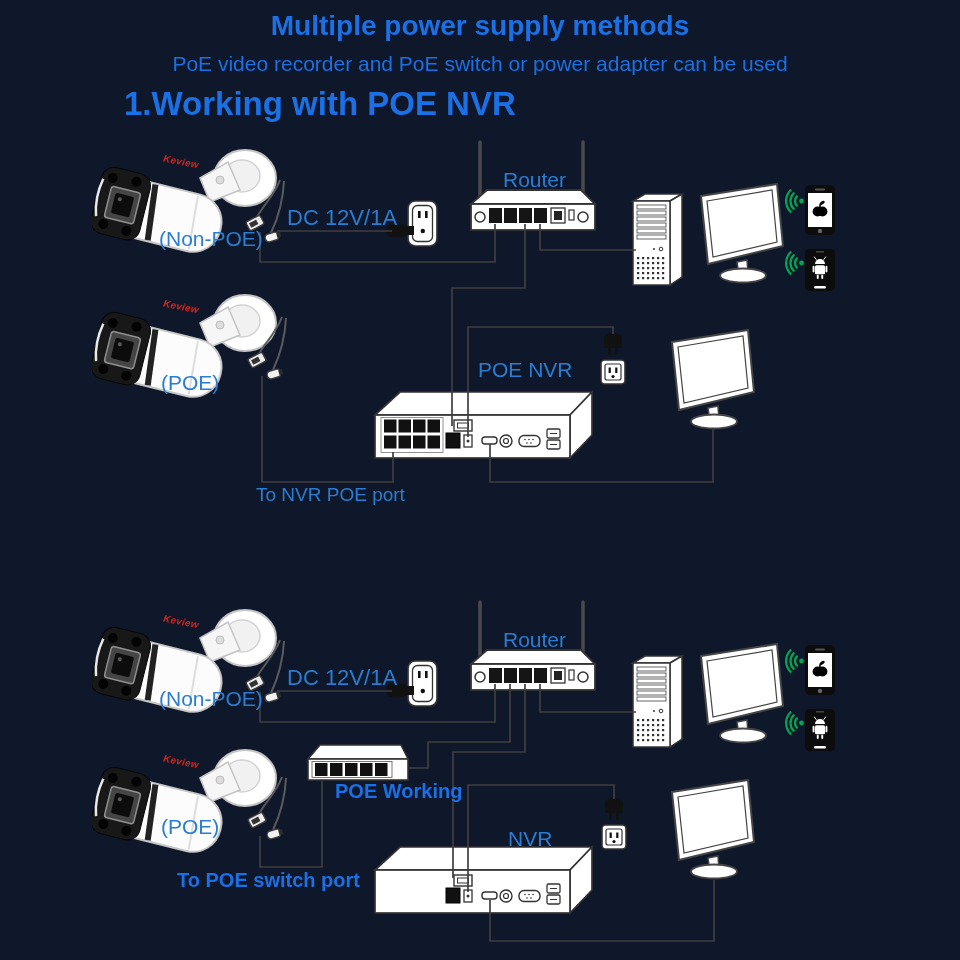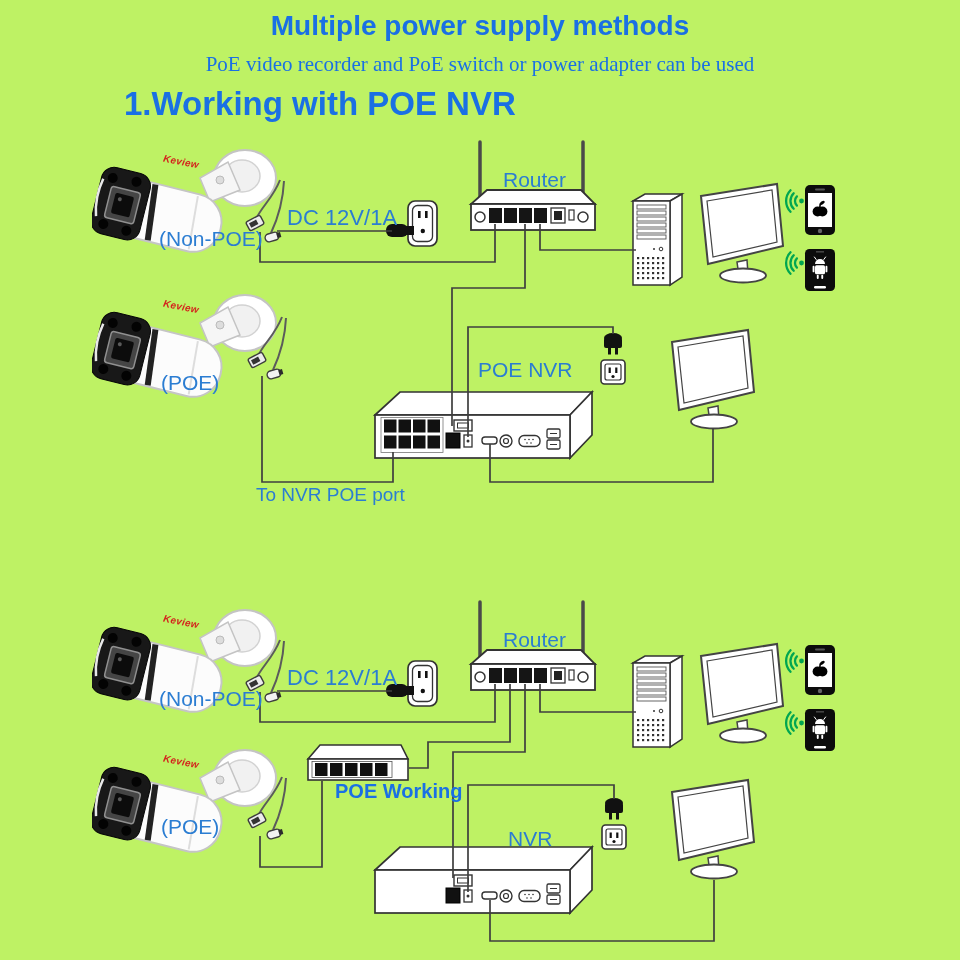--- a/index.html
+++ b/index.html
@@ -1,20 +1,20 @@
 <!DOCTYPE html>
 <html><head>
 <meta charset="utf-8">
 <style>
   html,body{margin:0;padding:0;background:#fff;}
-  .stage{position:relative;width:960px;height:960px;background:#bef264;
+  .stage{position:relative;width:960px;height:960px;background:#0f172a;
          font-family:"Liberation Sans",sans-serif;overflow:hidden;}
   .hd{position:absolute;color:#1a70e4;font-weight:700;white-space:nowrap;z-index:6;}
   .title{left:0;right:0;text-align:center;top:10px;font-size:28px;}
-  .subtitle{left:0;right:0;text-align:center;top:52px;font-size:21px;font-weight:500;font-family:Liberation Serif, serif;}
+  .subtitle{left:0;right:0;text-align:center;top:52px;font-size:21px;font-weight:500;}
   .h1{left:124px;top:85px;font-size:33px;}
   .h2{left:124px;top:541px;font-size:26px;}
   .lbl{position:absolute;color:#2b7dd2;white-space:nowrap;z-index:6;font-size:21px;}
   .lbl.sm{font-size:22px;}
   .lbl.bold{color:#1a70e4;font-weight:700;font-size:20px;}
   svg.dev{position:absolute;z-index:2;}
   svg.cables{position:absolute;left:0;top:0;width:960px;height:960px;z-index:5;pointer-events:none;}
   .cables polyline{fill:none;stroke:#3f3f3f;stroke-width:1.7px;}
   .cam-brand{position:absolute;color:#d3251d;font-size:10px;font-weight:700;font-style:italic;
              transform:rotate(11deg);z-index:3;letter-spacing:.3px;white-space:nowrap;}
@@ -391,14 +391,15 @@
   <div class="lbl" style="left:161px;top:371px">(POE)</div>
   <div class="lbl" style="left:478px;top:358px">POE NVR</div>
   <div class="lbl" style="left:256px;top:484px;font-size:19px">To NVR POE port</div>
 
   <div class="lbl" style="left:159px;top:687px">(Non-POE)</div>
   <div class="lbl sm" style="left:287px;top:665px">DC 12V/1A</div>
   <div class="lbl" style="left:503px;top:628px">Router</div>
   <div class="lbl bold" style="left:335px;top:780px">POE Working</div>
   <div class="lbl" style="left:161px;top:815px">(POE)</div>
   <div class="lbl" style="left:508px;top:827px">NVR</div>
+  <div class="lbl bold" style="left:177px;top:869px">To POE switch port</div>
 
 </div>
 
 </body></html>

